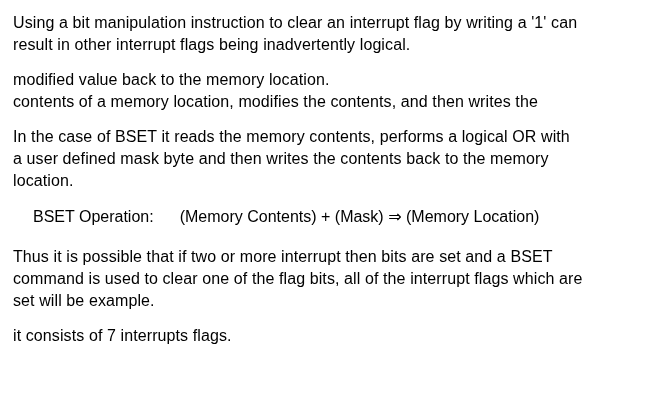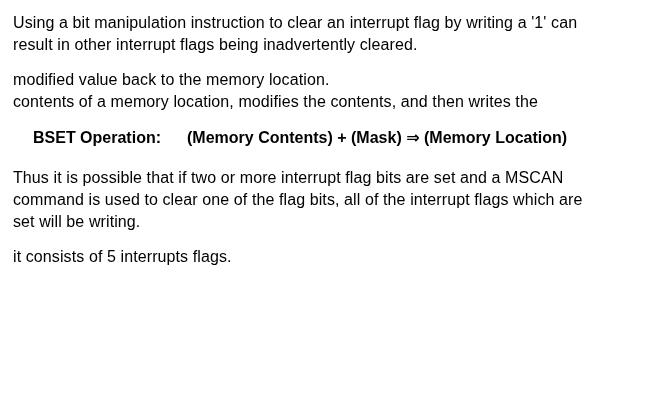--- a/index.html
+++ b/index.html
@@ -25,50 +25,55 @@
   .para {
     margin: 0 0 13px 0;
   }
   .line {
     white-space: nowrap;
     letter-spacing: 0.1px;
   }
   .operation-line {
     margin: 14px 0 18px 0;
     padding-left: 20px;
-    font-weight: bold;
+    font-weight: normal;
     white-space: nowrap;
   }
   .operation-formula {
     margin-left: 26px;
   }
 </style>
 </head>
 <body>
 
 <div class="page">
 
   <div class="para">
     <div class="line">Using a bit manipulation instruction to clear an interrupt flag by writing a '1' can</div>
-    <div class="line">result in other interrupt flags being inadvertently cleared.</div>
+    <div class="line">result in other interrupt flags being inadvertently logical.</div>
   </div>
 
   <div class="para">
     <div class="line">modified value back to the memory location.</div>
     <div class="line">contents of a memory location, modifies the contents, and then writes the</div>
   </div>
 
+  <div class="para">
+    <div class="line">In the case of BSET it reads the memory contents, performs a logical OR with</div>
+    <div class="line">a user defined mask byte and then writes the contents back to the memory</div>
+    <div class="line">location.</div>
+  </div>
 
   <div class="operation-line">
     <span>BSET Operation:</span><span class="operation-formula">(Memory Contents) + (Mask) ⇒ (Memory Location)</span>
   </div>
 
   <div class="para">
-    <div class="line">Thus it is possible that if two or more interrupt flag bits are set and a MSCAN</div>
+    <div class="line">Thus it is possible that if two or more interrupt then bits are set and a BSET</div>
     <div class="line">command is used to clear one of the flag bits, all of the interrupt flags which are</div>
-    <div class="line">set will be writing.</div>
+    <div class="line">set will be example.</div>
   </div>
 
   <div class="para">
-    <div class="line">it consists of 5 interrupts flags.</div>
+    <div class="line">it consists of 7 interrupts flags.</div>
   </div>
 
 </div>
 
 </body></html>

